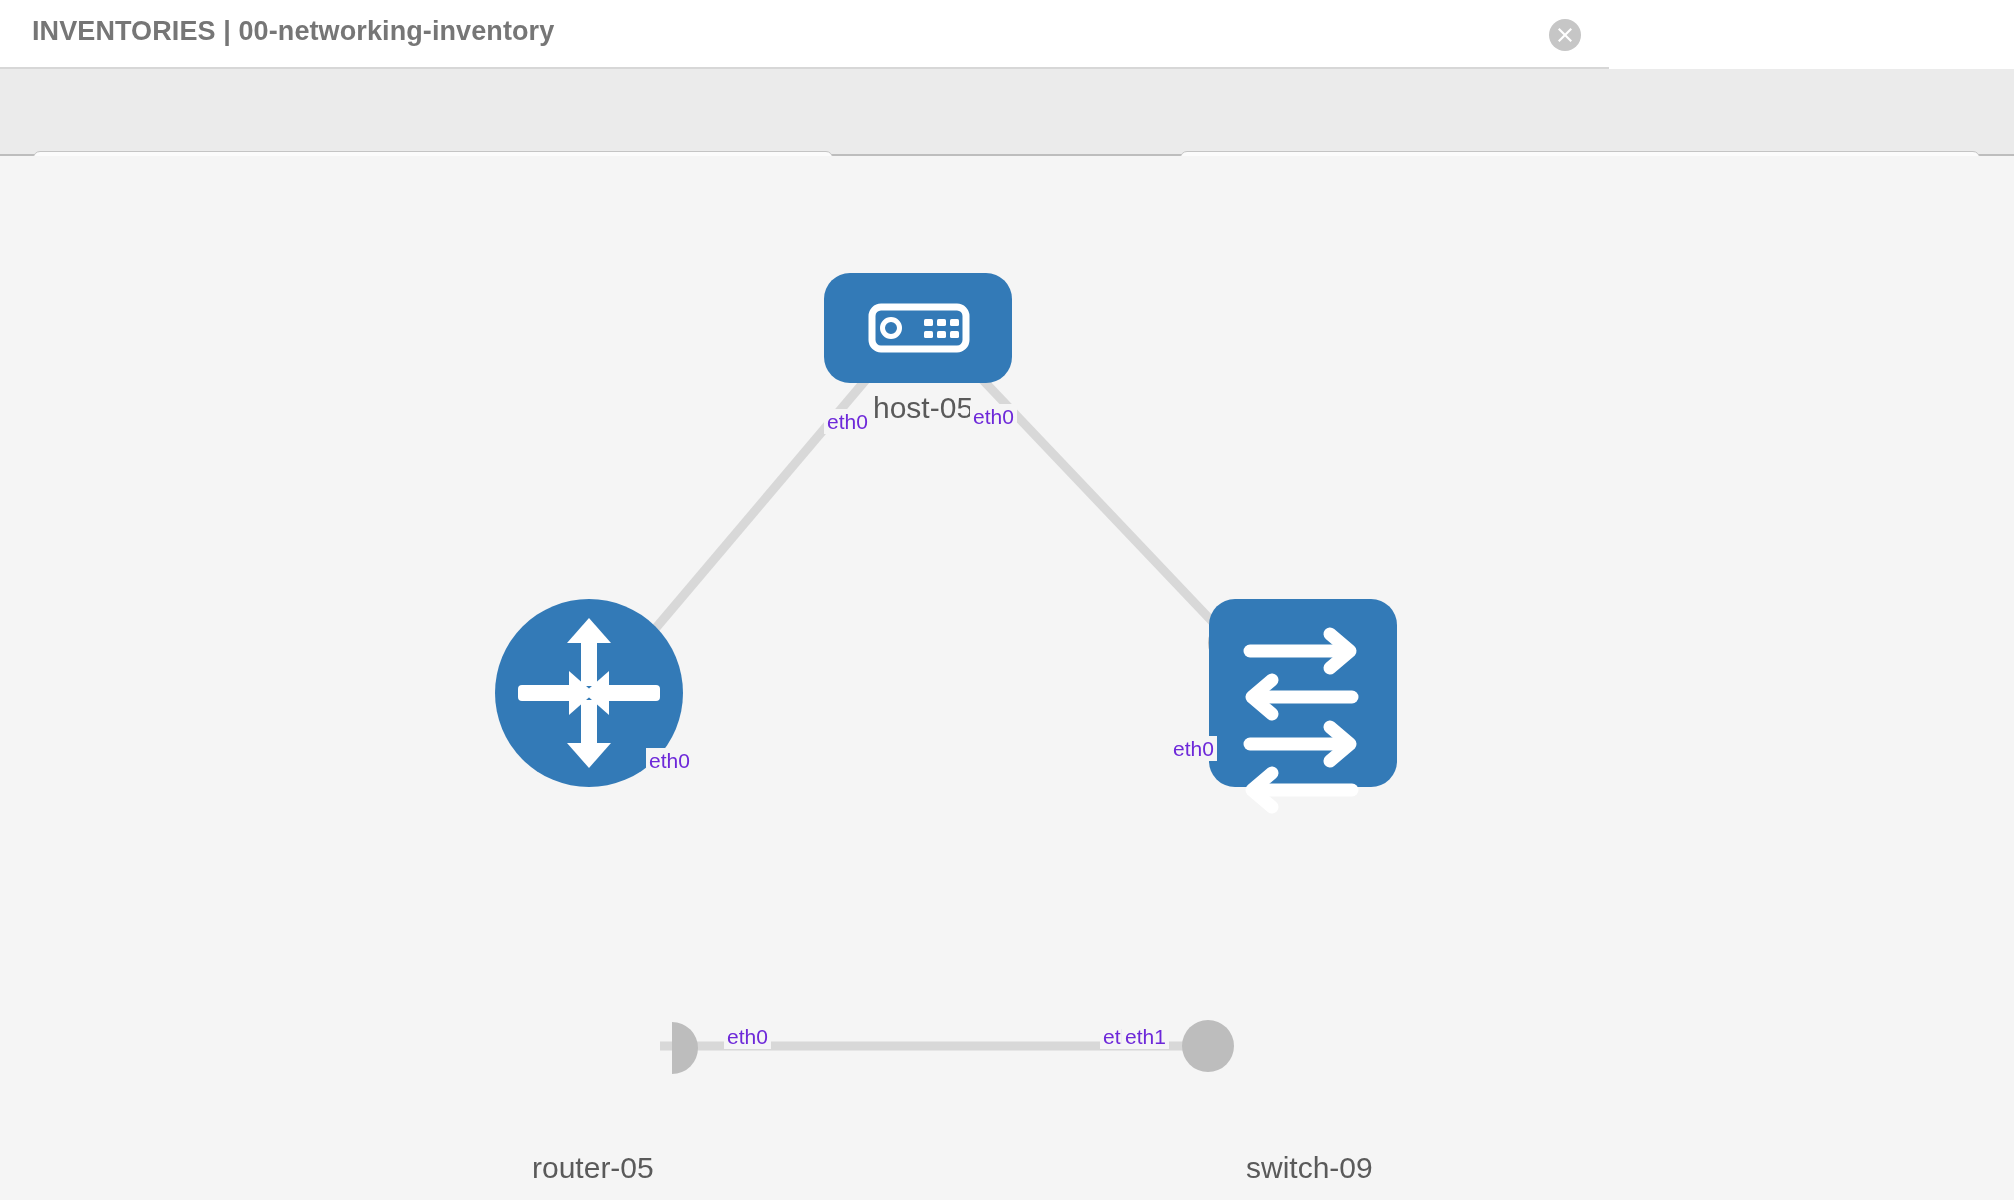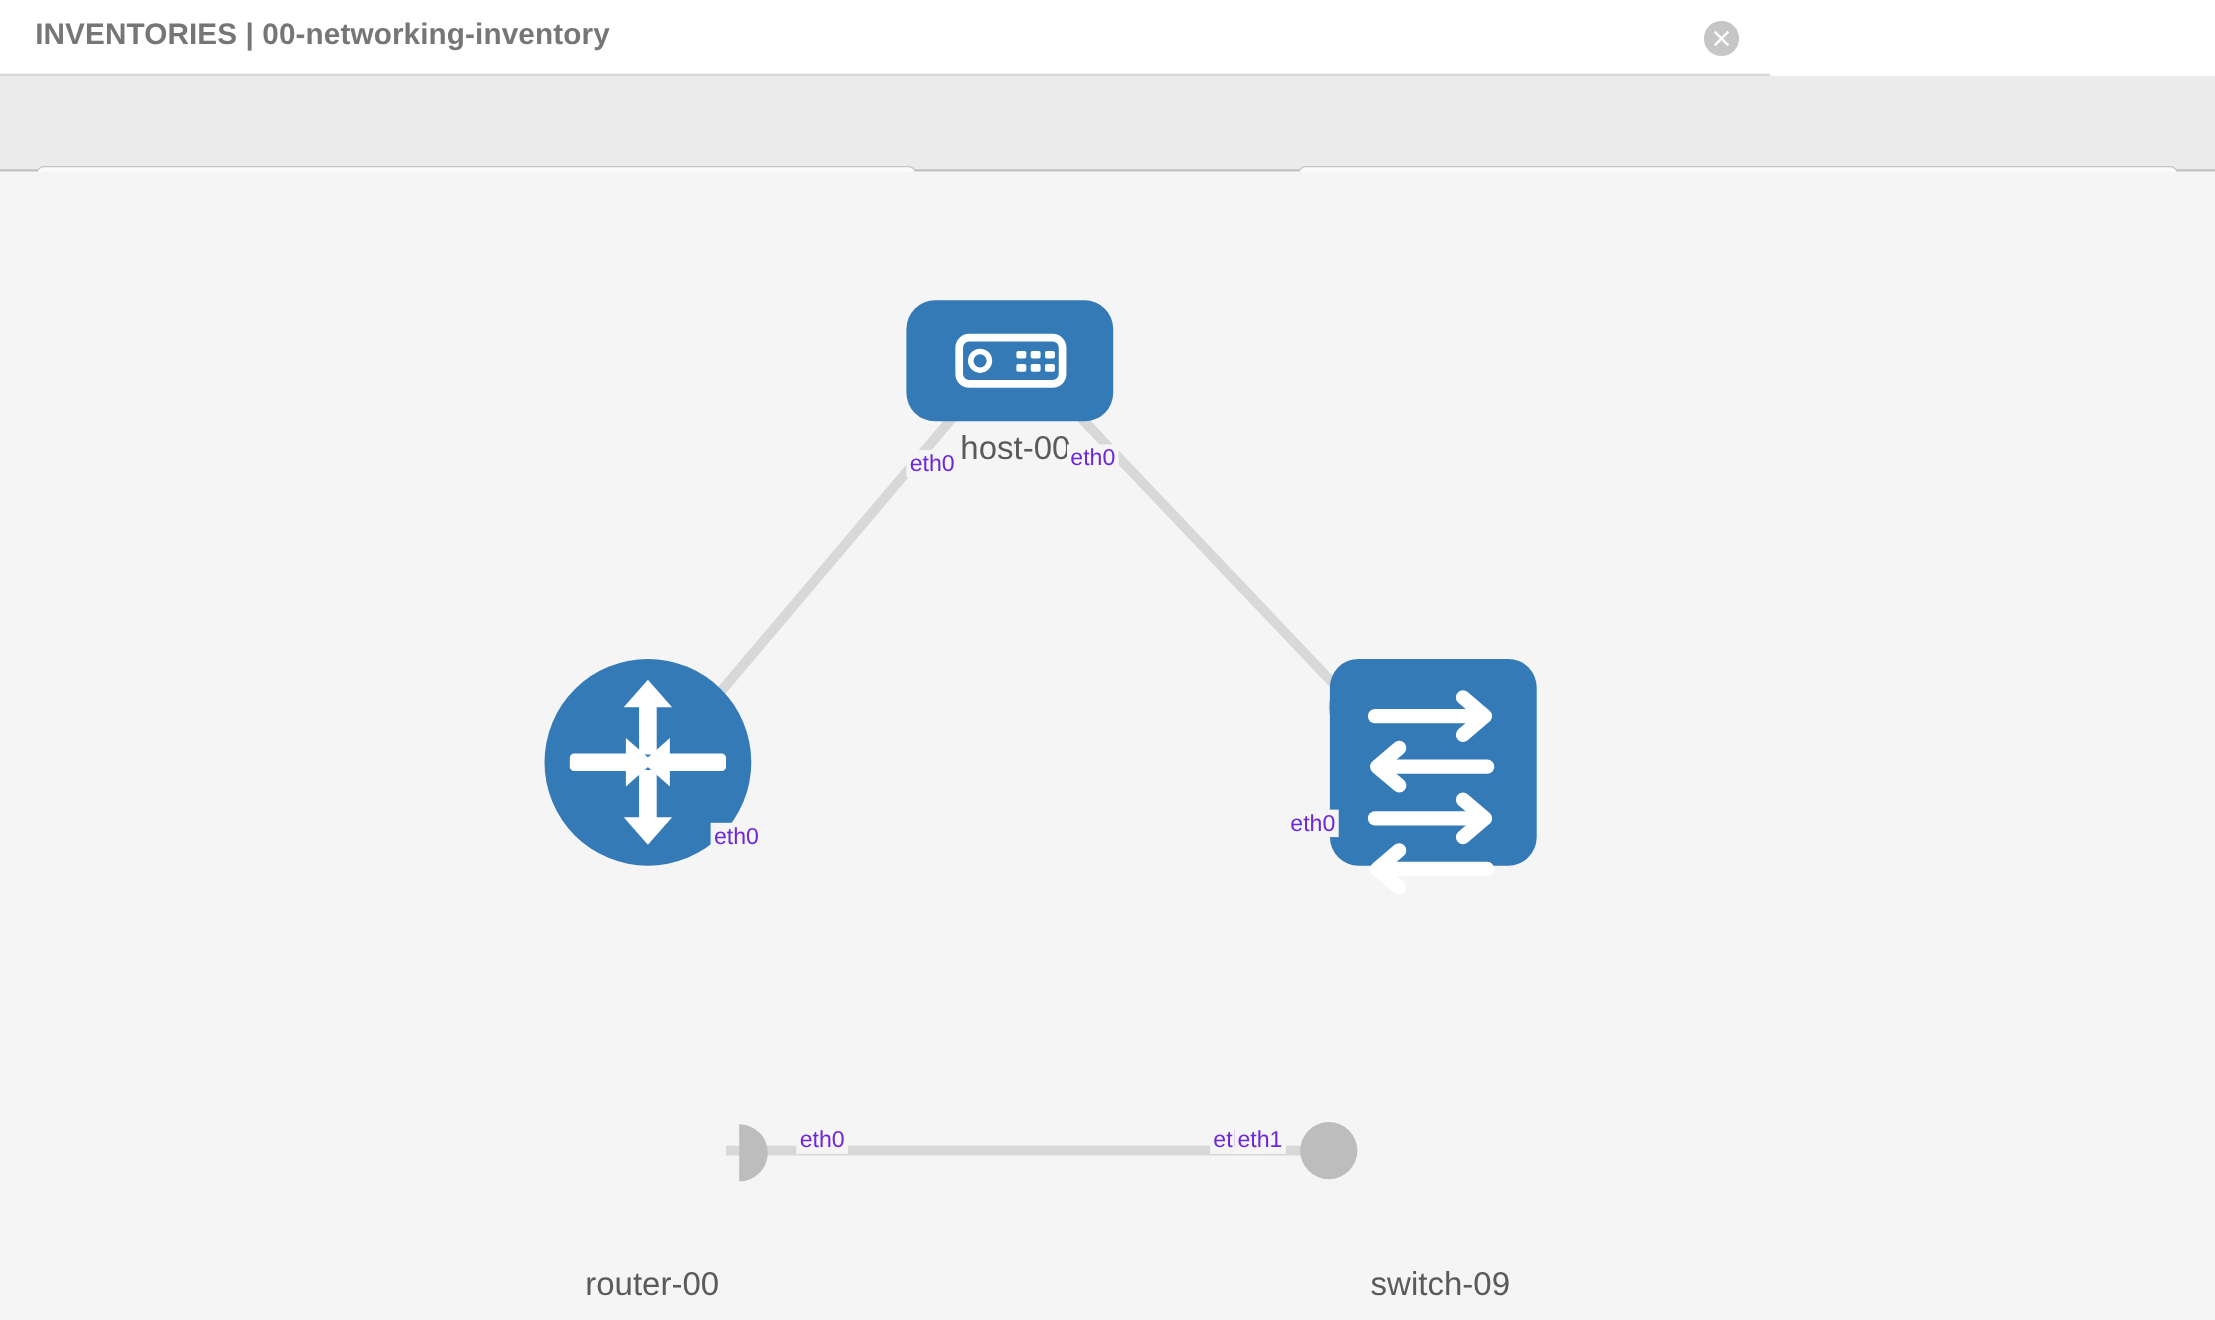--- a/index.html
+++ b/index.html
@@ -246,32 +246,32 @@
           <path d="M1330 571 L1350 588 L1330 605"></path>
 
           <path d="M1352 634 L1254 634"></path>
           <path d="M1272 617 L1252 634 L1272 651"></path>
         </g>
       </g>
     </svg>
 
     <div class="chip if-label" style="left:824px; top:253px;">eth0</div>
 
-    <div class="chip node-name" style="left:870px; top:235px;">host-00</div>
+    <div class="chip node-name" style="left:870px; top:235px;">host-05</div>
 
     <div class="chip if-label" style="left:970px; top:248px;">eth0</div>
 
     <div class="chip if-label" style="left:646px; top:592px;">eth0</div>
 
     <div class="chip if-label" style="left:1170px; top:580px;">eth0</div>
 
     <div class="chip if-label" style="left:724px; top:868px;">eth0</div>
 
     <div class="chip if-label" style="left:1100px; top:868px;">eth1</div>
 
     <div class="chip if-label" style="left:1122px; top:868px;">eth1</div>
 
-    <div class="chip node-name" style="left:529px; top:995px;">router-00</div>
+    <div class="chip node-name" style="left:529px; top:995px;">router-05</div>
 
     <div class="chip node-name" style="left:1243px; top:995px;">switch-09</div>
 
   </div>
 </div>
 
 </body></html>

